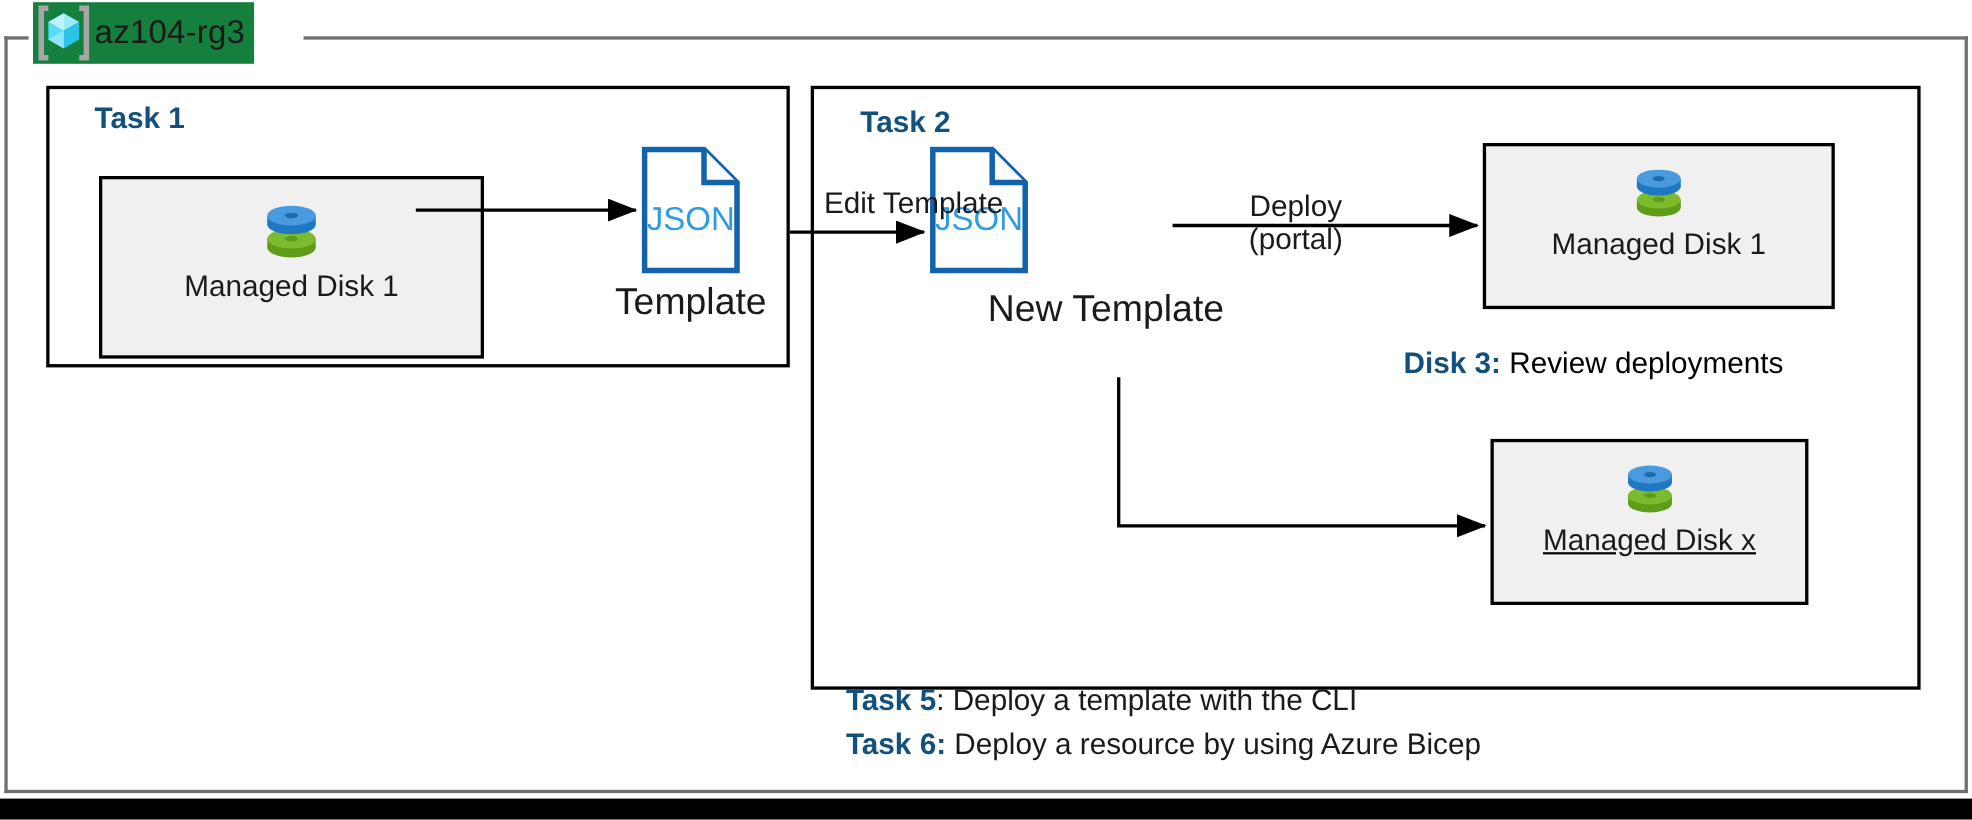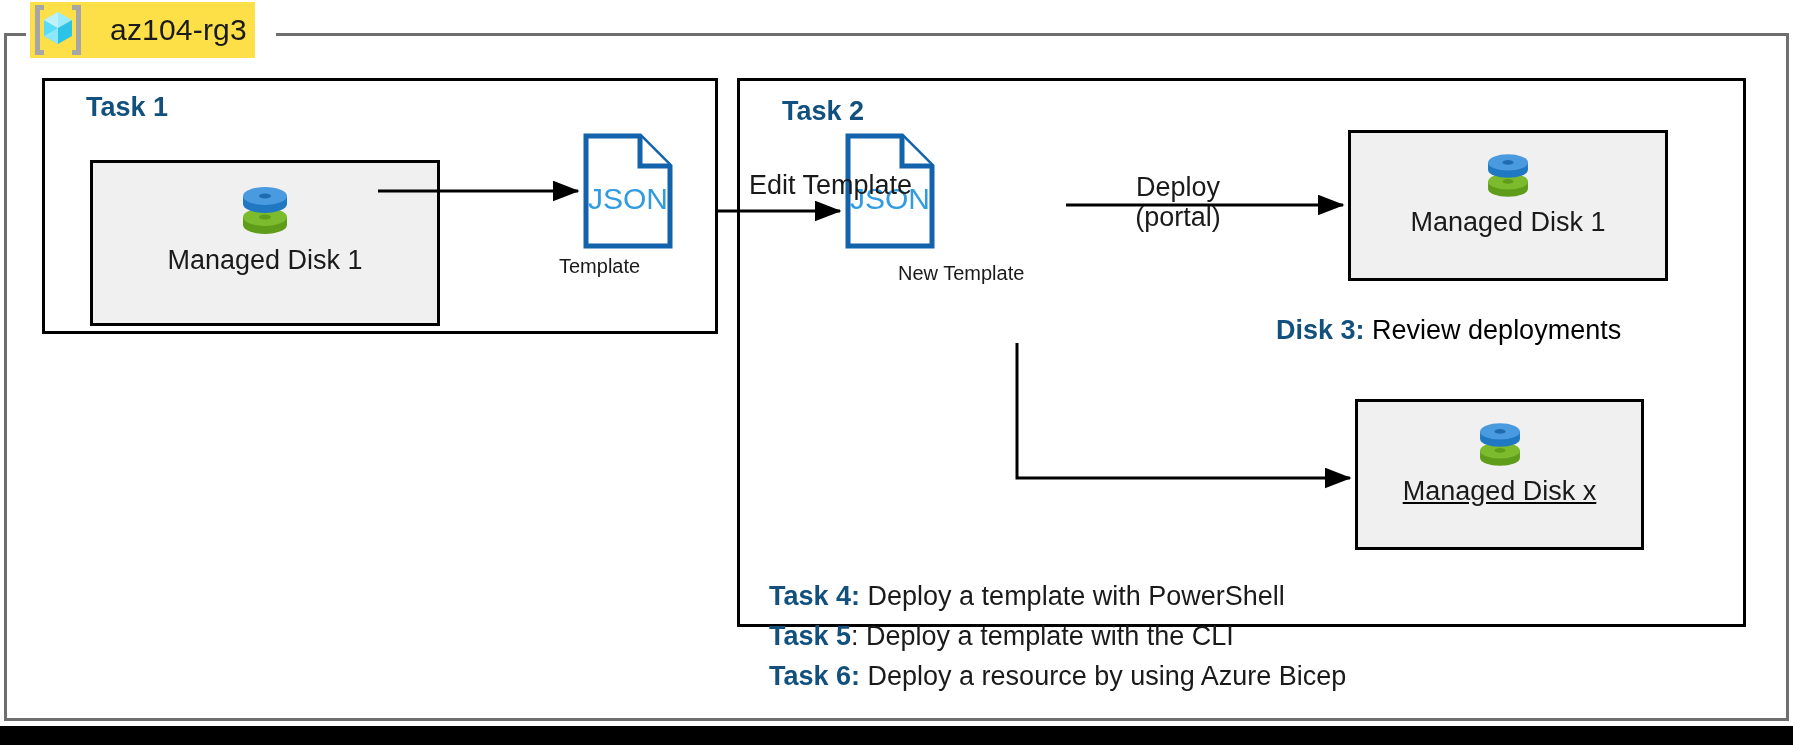--- a/index.html
+++ b/index.html
@@ -62,22 +62,22 @@
     background: #6f6f6f;
   }
 
   
   .rg-header {
     position: absolute;
     left: 30px;
     top: 2px;
     display: flex;
     align-items: center;
-    gap: 24px;
-    background: #fde047;
+    gap: 0;
+    background: #15803d;
     padding: 0 8px 0 0;
     z-index: 5;
   }
   .rg-icon {
     width: 56px;
     height: 56px;
     display: block;
   }
   .rg-title {
     font-size: 30px;
@@ -138,21 +138,21 @@
   
   .json-doc {
     position: absolute;
     text-align: center;
   }
   #template-1-doc { left: 583px; top: 133px; width: 90px; height: 116px; }
   #template-2-doc { left: 845px; top: 133px; width: 90px; height: 116px; }
 
   .doc-caption {
     position: absolute;
-    font-size: 20px;
+    font-size: 34px;
     color: #1a1a1a;
     white-space: nowrap;
   }
   #template-1-caption { left: 559px; top: 255px; }
   #template-2-caption { left: 898px; top: 262px; }
 
   
   #connectors {
     position: absolute;
     left: 0; top: 0;
@@ -322,23 +322,20 @@
 
   <div class="edge-label" id="deploy-label">
     <div>Deploy</div>
     <div>(portal)</div>
   </div>
 
   <div class="task-note" id="task3-note">
     <span class="note-key">Disk 3:</span><span class="note-val"> Review deployments</span>
   </div>
 
-  <div class="task-note" id="task4-note">
-    <span class="note-key">Task 4:</span><span class="note-val"> Deploy a template with PowerShell</span>
-  </div>
 
   <div class="task-note" id="task5-note">
     <span class="note-key">Task 5</span><span class="note-val">: Deploy a template with the CLI</span>
   </div>
 
   <div class="task-note" id="task6-note">
     <span class="note-key">Task 6:</span><span class="note-val"> Deploy a resource by using Azure Bicep</span>
   </div>
 
   <div class="bottom-bar"></div>

